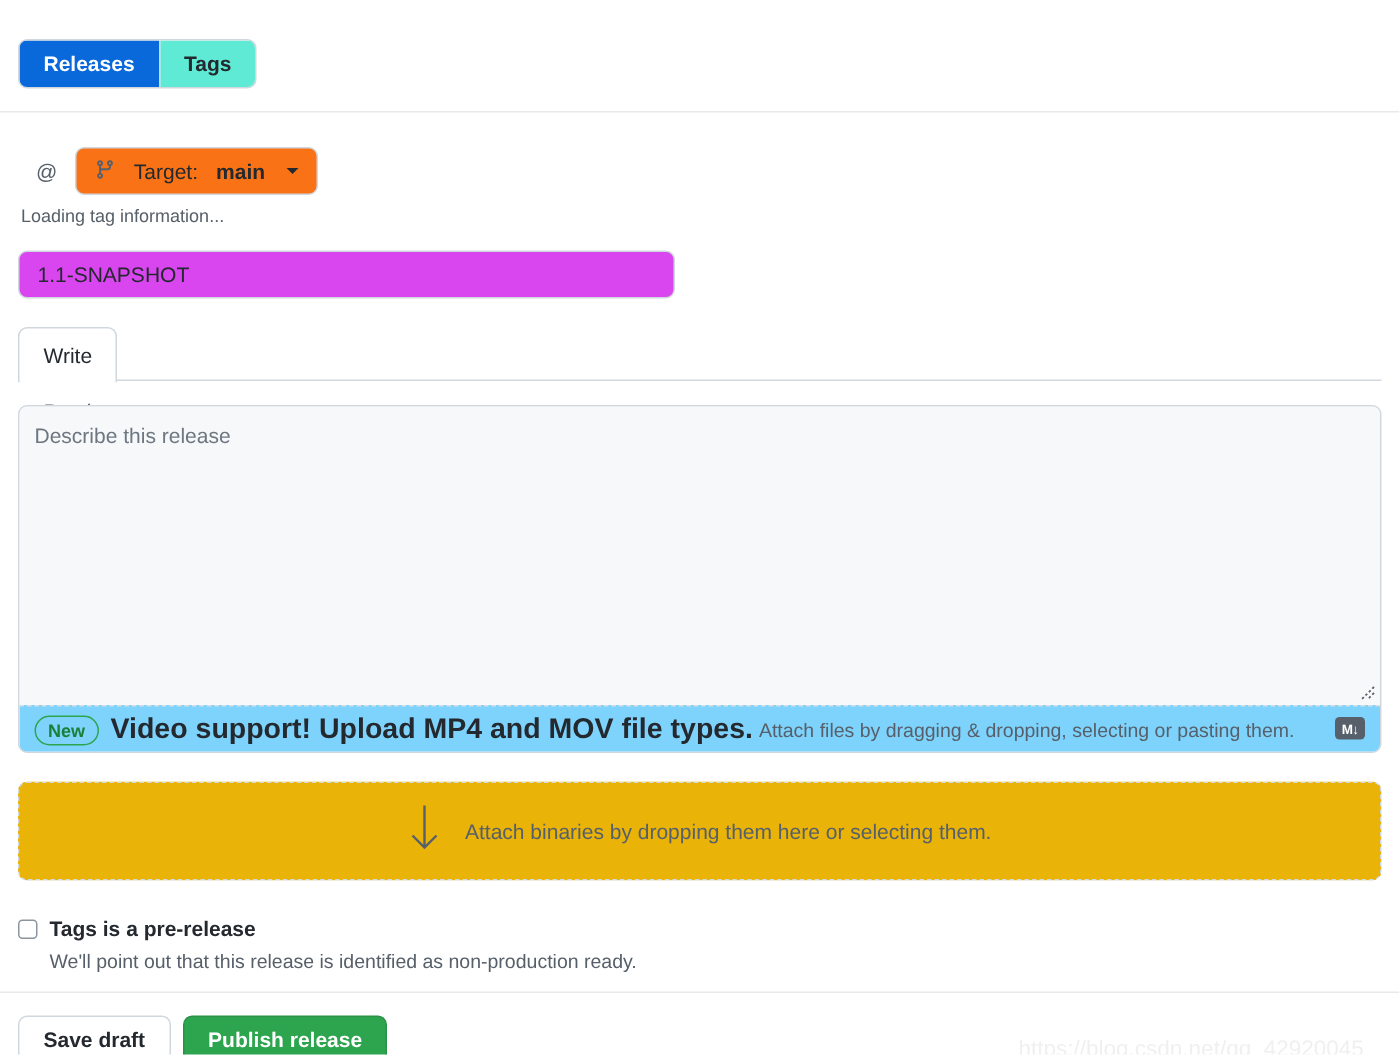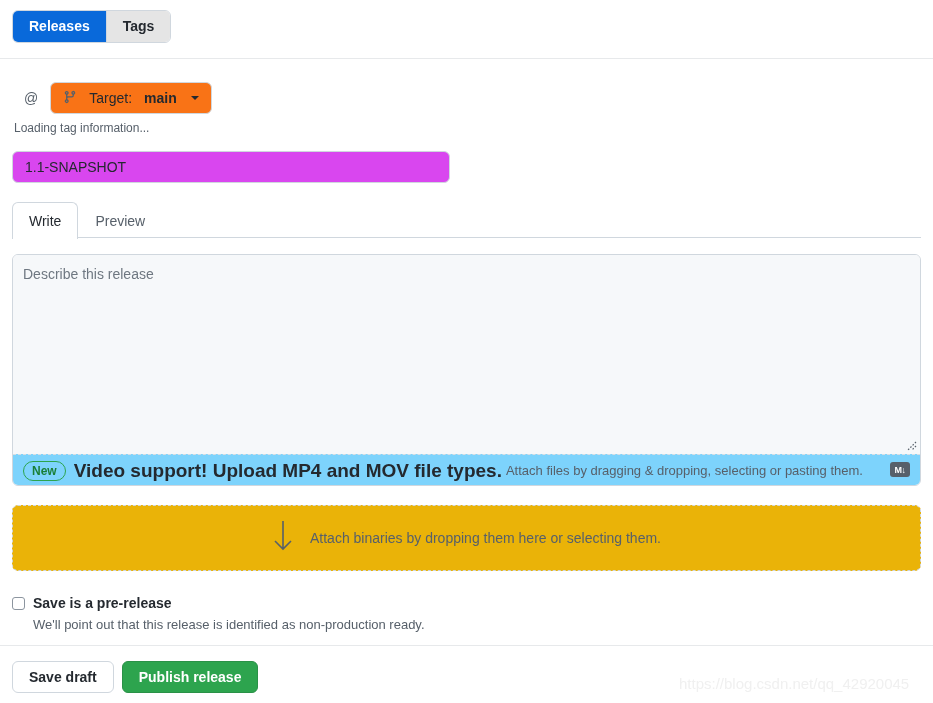--- a/index.html
+++ b/index.html
@@ -4,38 +4,38 @@
 <style>
   * { box-sizing: border-box; }
   html, body {
     margin: 0; padding: 0;
     width: 933px; height: 703px;
     background: #ffffff;
     font-family: "Liberation Sans", sans-serif;
     color: #24292f;
     overflow: hidden;
   }
-  .page { position: relative; width: 933px; height: 617px; }
+  .page { position: relative; width: 933px; height: 617px; margin-top: 16px; }
 
   
   .seg-wrap {
     position: absolute; left: 12px; top: 10px;
     display: flex;
     border: 1px solid #d0d7de;
     border-radius: 6px;
     overflow: hidden;
     background: #ffffff;
   }
   .seg-btn {
     font-size: 14px;
     font-weight: 600;
     padding: 6px 16px 7px 16px;
     line-height: 18px;
     border: none;
-    background: #e5e5e5;
+    background: #5eead4;
     color: #24292f;
     cursor: pointer;
     font-family: "Liberation Sans", sans-serif;
   }
   .seg-btn.active {
     background: #0969da;
     color: #ffffff;
   }
   .seg-divider { width: 1px; background: #d0d7de; }
 
@@ -107,20 +107,21 @@
     font-family: "Liberation Sans", sans-serif;
     outline: none;
   }
 
   
   .tabnav {
     position: absolute; left: 12px; top: 201px;
     width: 909px; height: 37px;
     display: flex; align-items: flex-start;
     border-bottom: 1px solid #d0d7de;
+    flex-direction: column;
   }
   .tabnav-item {
     font-size: 14px;
     padding: 8px 16px;
     line-height: 20px;
     color: #57606a;
     background: transparent;
     border: 1px solid transparent;
     border-bottom: none;
     border-radius: 6px 6px 0 0;
@@ -314,21 +315,21 @@
       <svg width="22" height="34" viewBox="0 0 22 34" aria-hidden="true">
         <path d="M11 2 L11 30 M3 22 L11 30 L19 22" stroke="#57606a" stroke-width="1.6" fill="none"></path>
       </svg>
     </span>
     <span class="dropzone-text">Attach binaries by dropping them here or selecting them.</span>
   </div>
 
   <div class="prerelease">
     <div class="pre-row">
       <span class="checkbox"></span>
-      <span class="pre-label">Save is a pre-release</span>
+      <span class="pre-label">Tags is a pre-release</span>
     </div>
     <div class="pre-desc">We'll point out that this release is identified as non-production ready.</div>
   </div>
 
   <div class="rule" id="rule-bottom"></div>
 
   <div class="actions">
     <button class="btn btn-default">Save draft</button>
     <button class="btn btn-primary">Publish release</button>
   </div>

